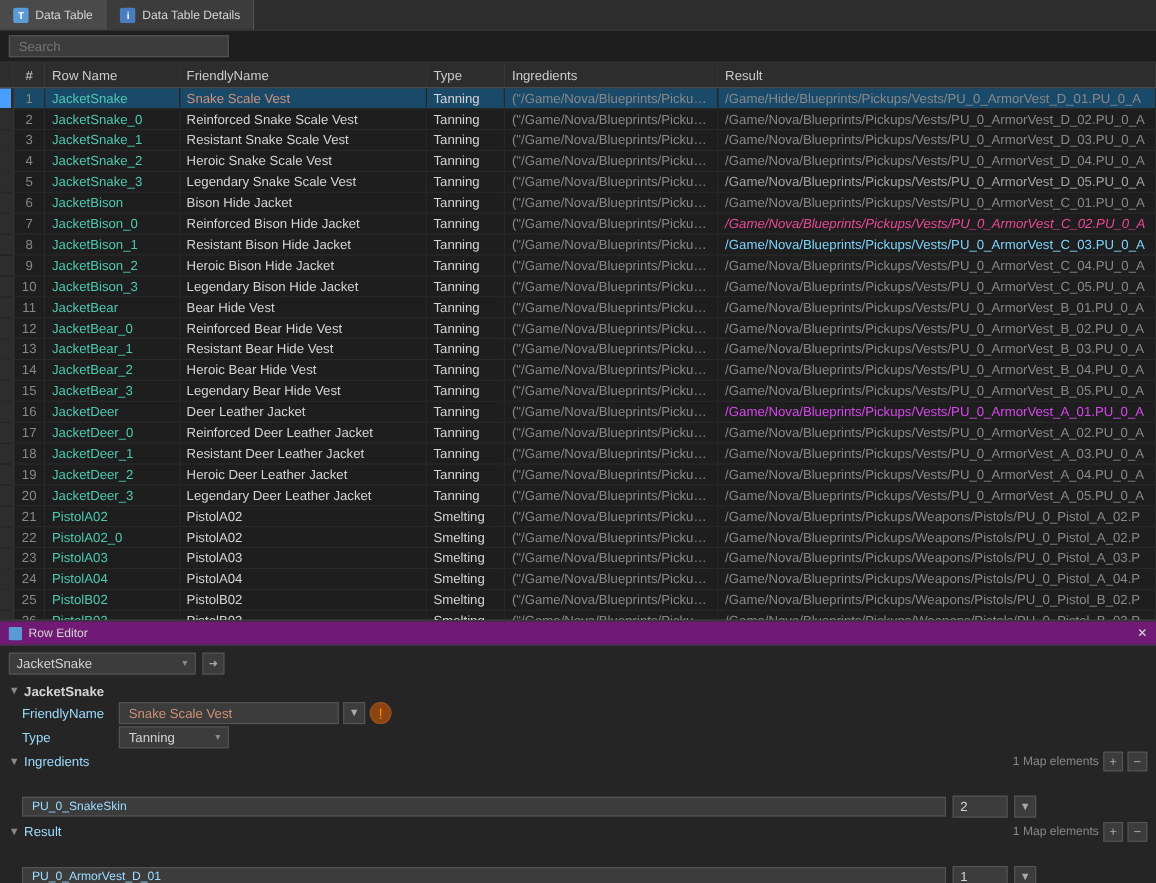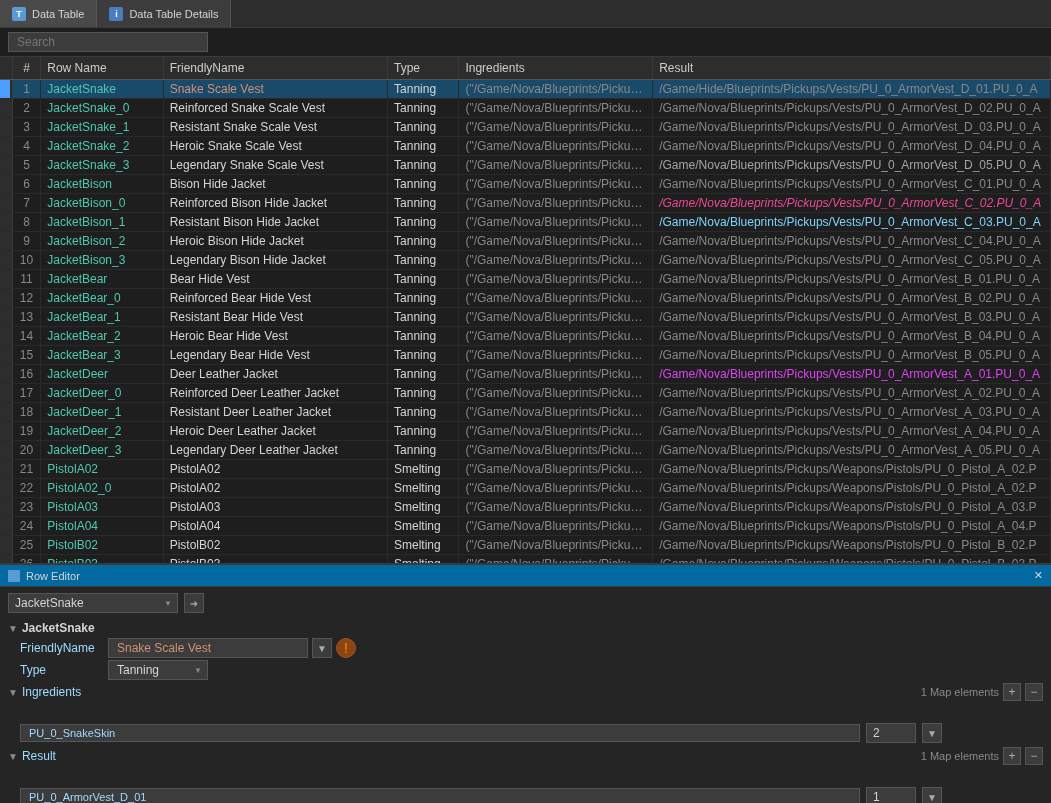--- a/index.html
+++ b/index.html
@@ -144,21 +144,21 @@
     .row-editor {
       background: #252526;
       border-top: 2px solid #3a3a3a;
       height: 240px;
       display: flex;
       flex-direction: column;
     }
     .row-editor-title {
       display: flex;
       align-items: center;
-      background: #0369a1;
+      background: #701a75;
       padding: 3px 8px;
       border-bottom: 1px solid #3a3a3a;
       gap: 6px;
       height: 22px;
     }
     .row-editor-title .icon {
       width: 12px;
       height: 12px;
       background: #5b9bd5;
       border-radius: 1px;

